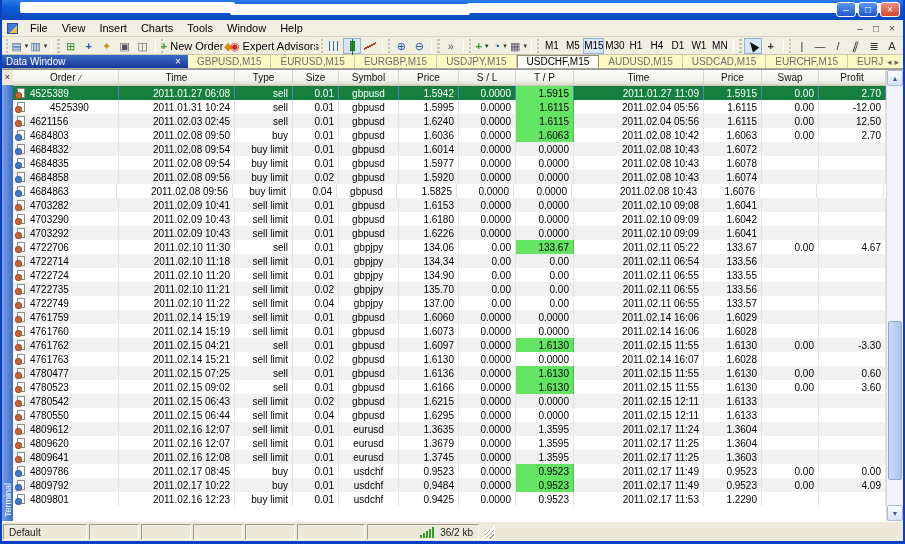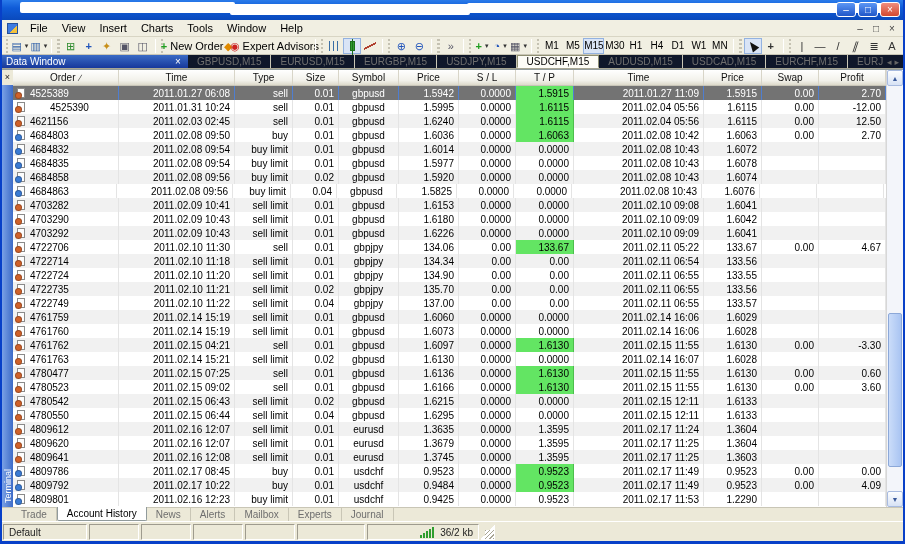--- a/index.html
+++ b/index.html
@@ -32,41 +32,41 @@
   .tbtn .caret{font-size:7px;color:#333;}
   .tbtn .lbl{font-size:11px;color:#000;}
   .tf{min-width:21px;font-size:10px;}
   .icon-bar-chart{width:11px;height:10px;background:repeating-linear-gradient(90deg,#3A6EA5 0 1px,transparent 1px 4px);}
   .icon-candlesticks{width:5px;height:10px;background:#2E9E2E;border:1px solid #1C6E1C;position:relative;}
   .icon-candlesticks::before{content:'';position:absolute;left:1px;top:-3px;width:1px;height:16px;background:#1C6E1C;}
   .icon-line-chart{width:12px;height:10px;background:linear-gradient(155deg,transparent 44%,#B04030 44%,#B04030 56%,transparent 56%);}
   .icon-cursor{width:0;height:0;border-left:4px solid transparent;border-right:4px solid transparent;border-bottom:10px solid #111;transform:rotate(-38deg);}
   .slant{transform:skewX(-18deg);display:inline-block;}
   
-  .tabrow{height:14px;flex:0 0 14px;background:#0f172a;display:flex;align-items:stretch;border-bottom:1px solid #A8A693;}
+  .tabrow{height:14px;flex:0 0 14px;background:#fef9c3;display:flex;align-items:stretch;border-bottom:1px solid #A8A693;}
   .dwheader{width:186px;flex:0 0 186px;background:linear-gradient(180deg,#3A6BC5,#17389B);color:#fff;display:flex;align-items:center;padding:0 4px;font-size:10px;}
   .dwclose{margin-left:auto;color:#fff;font-size:10px;width:12px;text-align:center;}
   #chart-tabs{display:flex;align-items:stretch;overflow:hidden;flex:1;}
   .ctab{padding:0 9px;color:#6E6E6E;display:flex;align-items:center;border-right:1px solid #C9C6B6;font-size:10px;}
   .ctab.active{background:#FDFCF7;color:#000;border:1px solid #8F8F73;border-bottom-color:#FDFCF7;}
   .tabarrows{margin-left:auto;display:flex;align-items:center;gap:3px;color:#666;padding:0 4px;font-size:9px;}
   
   .terminal{flex:1;display:flex;background:#fff;border-top:1px solid #919B9C;overflow:hidden;}
   .strip{width:11px;flex:0 0 11px;display:flex;flex-direction:column;background:#ECE9D8;}
   .stripclose{height:15px;text-align:center;font-size:9px;color:#222;line-height:14px;}
   .stripblue{flex:1;background:linear-gradient(90deg,#7AA1E6,#3E6CC8);display:flex;align-items:flex-end;justify-content:center;}
   .striplabel{writing-mode:vertical-rl;transform:rotate(180deg);color:#fff;font-size:9px;padding:4px 0;}
   .tablewrap{flex:1;display:flex;flex-direction:column;overflow:hidden;}
   #thead{height:16px;flex:0 0 16px;display:flex;background:linear-gradient(180deg,#FFFFFF,#F2F1EA 70%,#DDDACB 100%);border-bottom:1px solid #C8C5B8;}
   .hcell{display:flex;align-items:center;justify-content:center;border-right:1px solid #D8D5C8;font-size:10px;color:#111;gap:4px;}
   .sortglyph{font-size:9px;color:#333;}
   #tbody{flex:1;overflow:hidden;}
   .row{display:flex;height:14px;background:#fff;}
   .row.alt{background:#F1F1F1;}
-  .row.sel{background:#737373;color:#fff;}
+  .row.sel{background:#15803d;color:#fff;}
   .cell{display:flex;align-items:center;border-right:1px solid #E4E4E4;padding:0 4px;overflow:hidden;white-space:nowrap;font-size:10px;}
   .row.sel .cell{border-right-color:#4F7ED0;}
   .cell.r{justify-content:flex-end;}
   .cell.c{justify-content:center;}
   .cell.green{background:#63E563;color:#000;border-right-color:#4DBE4D;}
   .doc{width:8px;height:10px;flex:0 0 8px;background:#FDFDFD;border:1px solid #8A8A8A;position:relative;margin-right:5px;}
   .doc::after{content:'';position:absolute;left:-3px;bottom:-2px;width:5px;height:5px;border-radius:50%;background:var(--dot,#888);border:1px solid rgba(0,0,0,.25);}
   
   .vscroll{width:17px;flex:0 0 17px;background:#F3F5FA;border-left:1px solid #D7D7D7;display:flex;flex-direction:column;}
   .sbtn{height:16px;flex:0 0 16px;background:linear-gradient(180deg,#FDFEFF,#D7E2F5);border:1px solid #A8BBE0;border-radius:2px;color:#3B5A9B;font-size:7px;display:flex;align-items:center;justify-content:center;}
@@ -828,29 +828,20 @@
     </div>
     <div class="vscroll">
       <div class="sbtn">▲</div>
       <div class="strack">
         <div class="sthumb"></div>
       </div>
       <div class="sbtn">▼</div>
     </div>
   </div>
 
-  <div class="termtabs" id="term-tabs">
-      <div class="ttab">Trade</div>
-      <div class="ttab active">Account History</div>
-      <div class="ttab">News</div>
-      <div class="ttab">Alerts</div>
-      <div class="ttab">Mailbox</div>
-      <div class="ttab">Experts</div>
-      <div class="ttab">Journal</div>
-    </div>
 
   <div class="statusbar">
     <div class="pane w84">Default</div>
     <div class="pane w50"></div>
     <div class="pane w50"></div>
     <div class="pane w50"></div>
     <div class="pane w50"></div>
     <div class="pane w68"></div>
     <div class="pane conn">
       <span class="bars">

